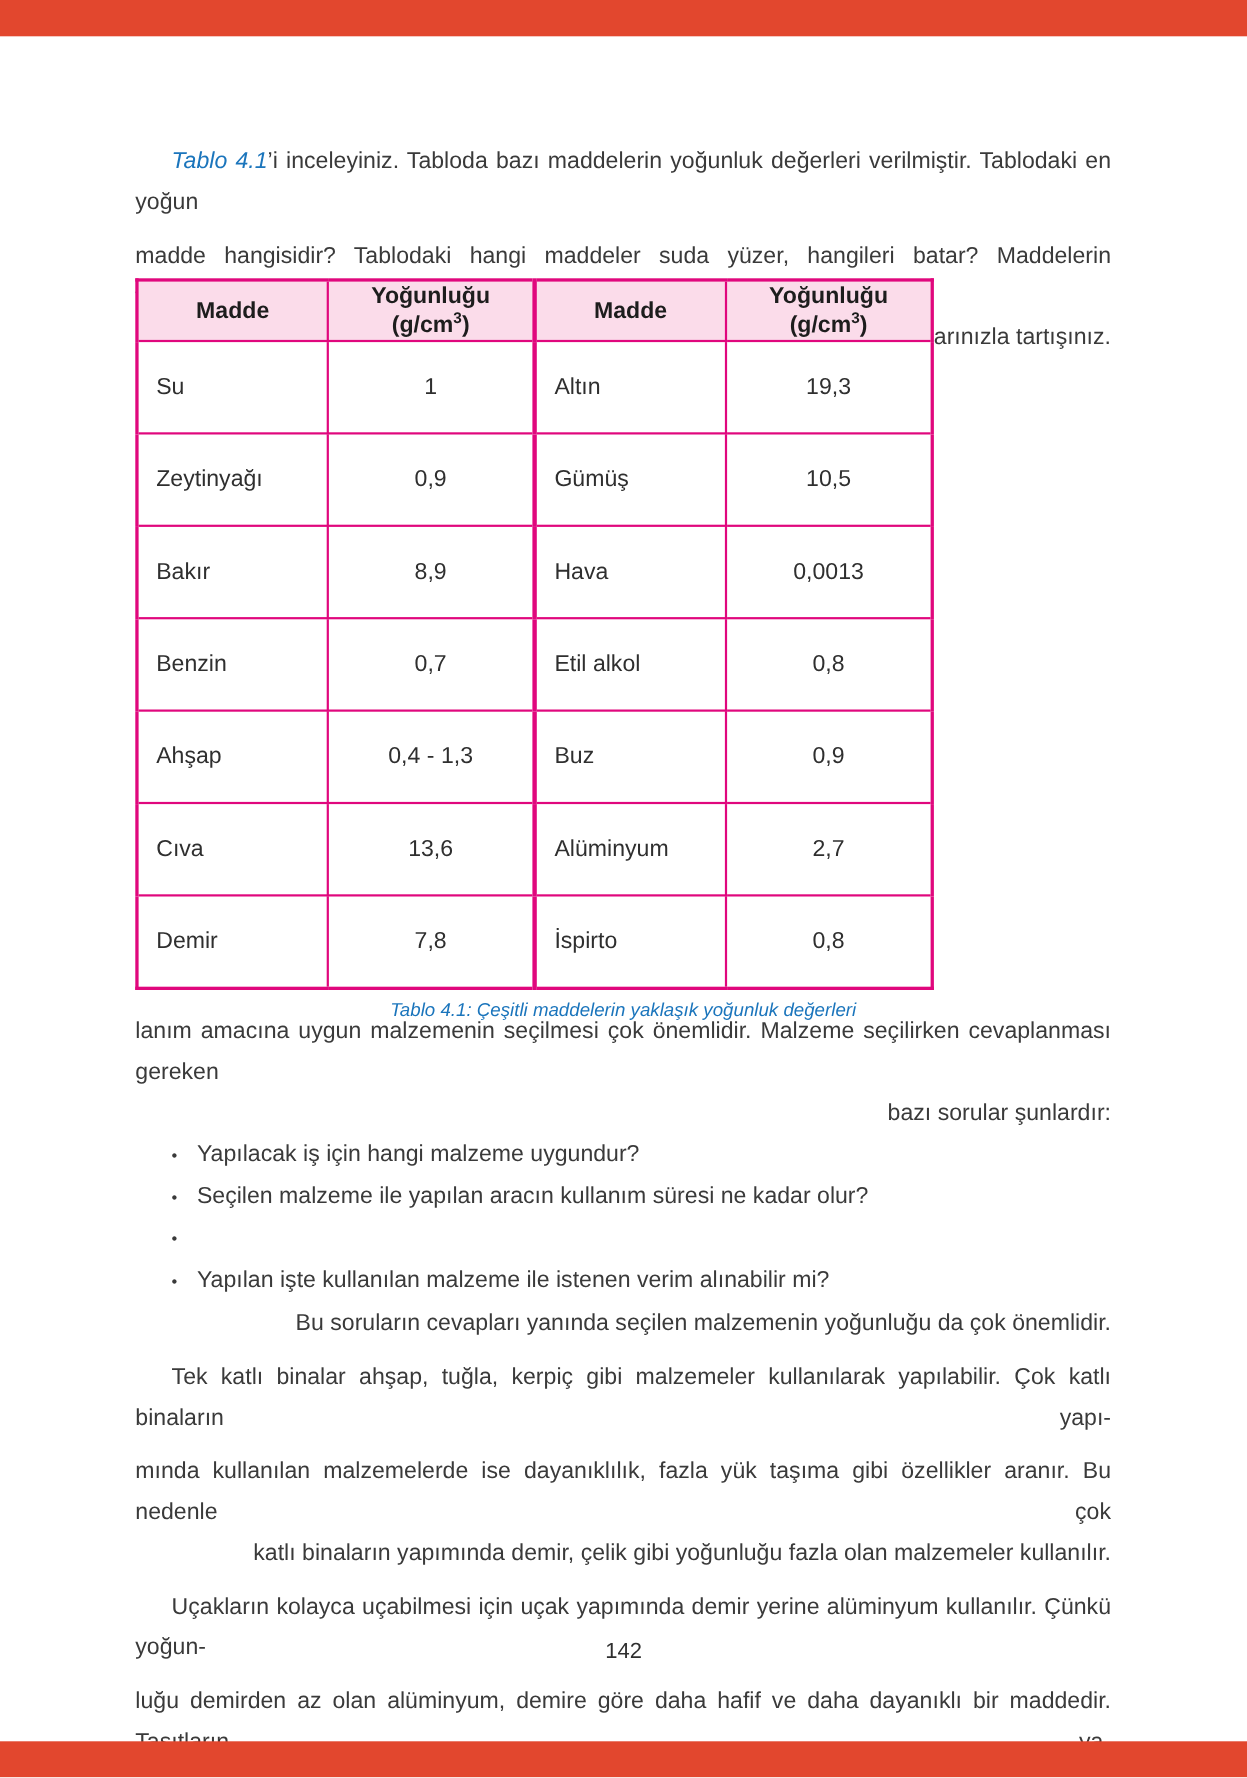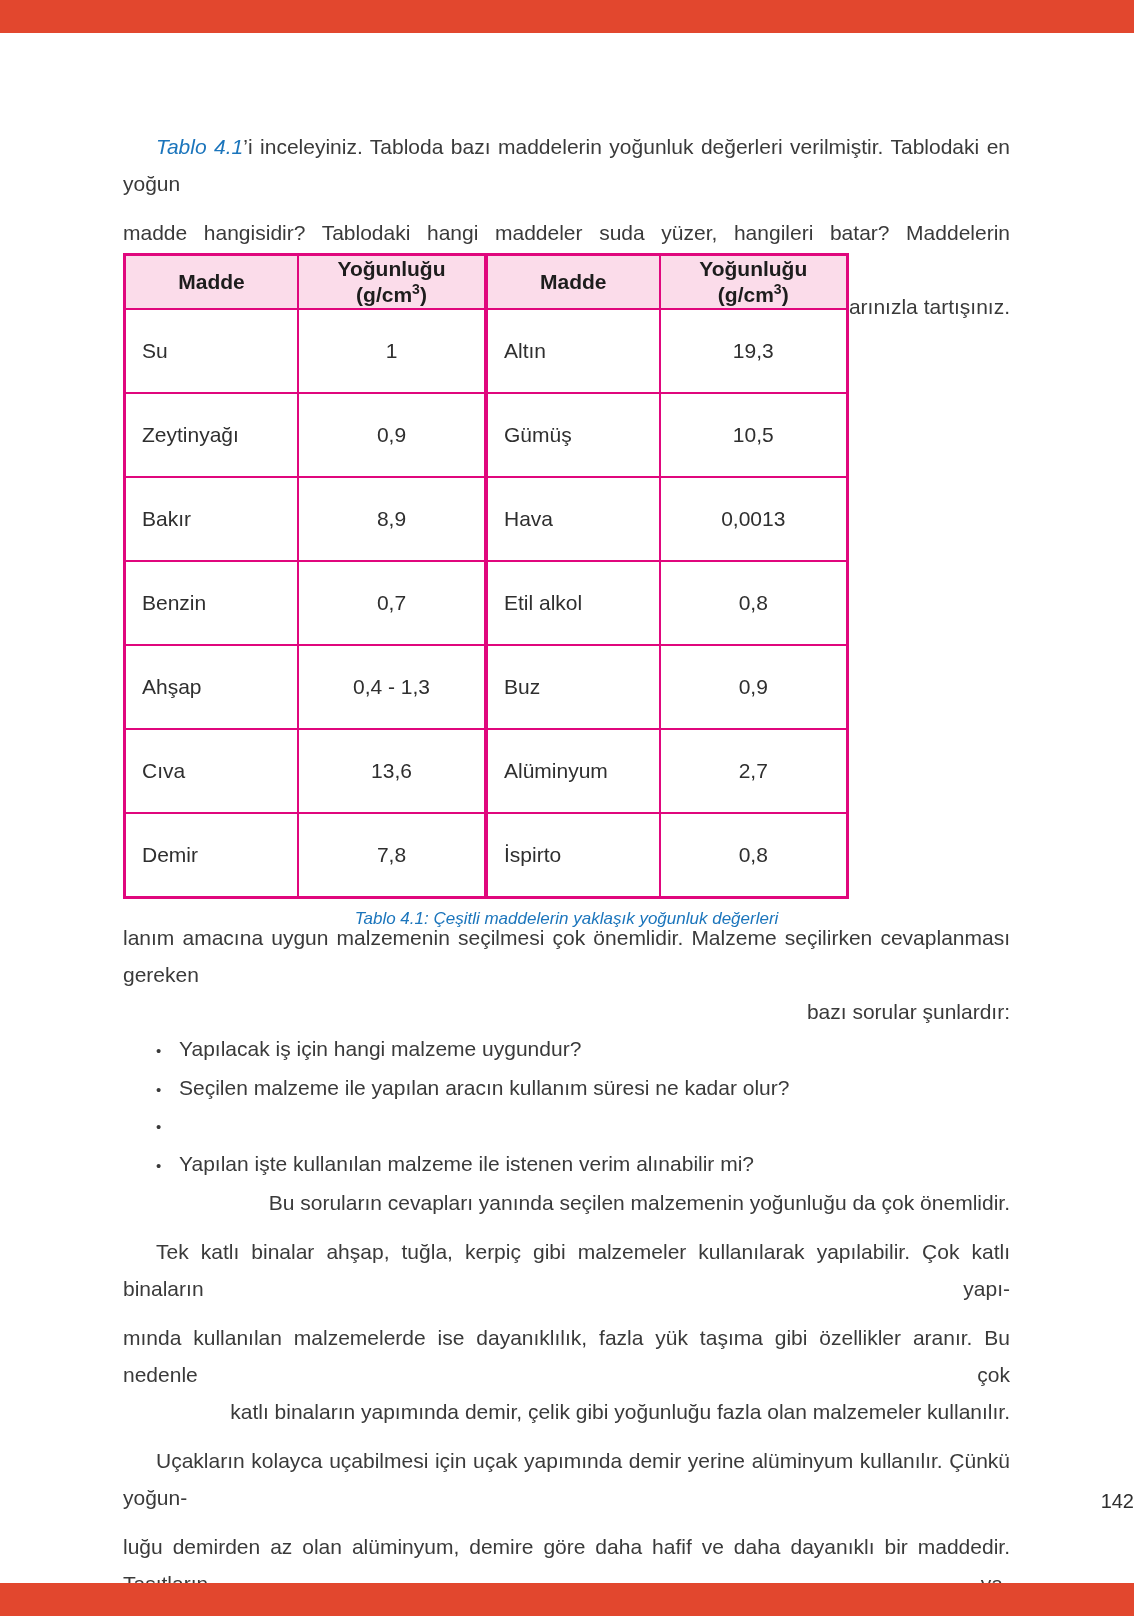--- a/index.html
+++ b/index.html
@@ -56,21 +56,21 @@
     font-size:17px;font-style:italic;color:#1b75bc;margin-top:35px;
   }
 
   
   .bodytext{top:907px;font-size:21px;line-height:37px;}
   .bullet{display:flex;align-items:baseline;}
   .dot{width:23px;padding-left:33px;font-size:15px;}
 
   .pagenum{
     position:absolute;left:0;top:1490px;width:1134px;
-    text-align:right;font-size:20px;color:#2f2f2f;
+    text-align:center;font-size:20px;color:#2f2f2f;
   }
 </style>
 </head>
 <body>
 
 <div class="page">
 
   <div class="band top"></div>
 
   <div class="content intro" style="position:absolute;">

